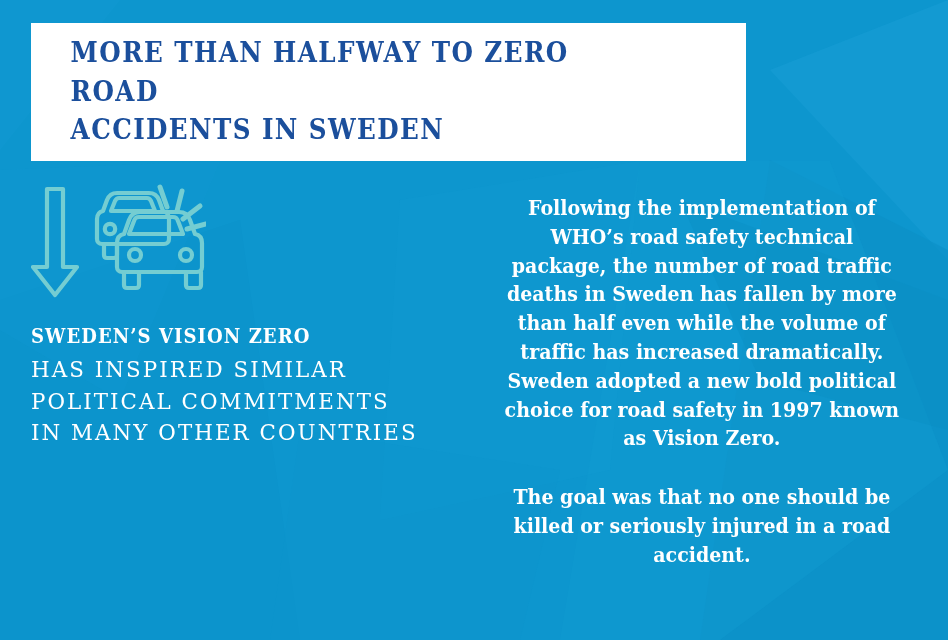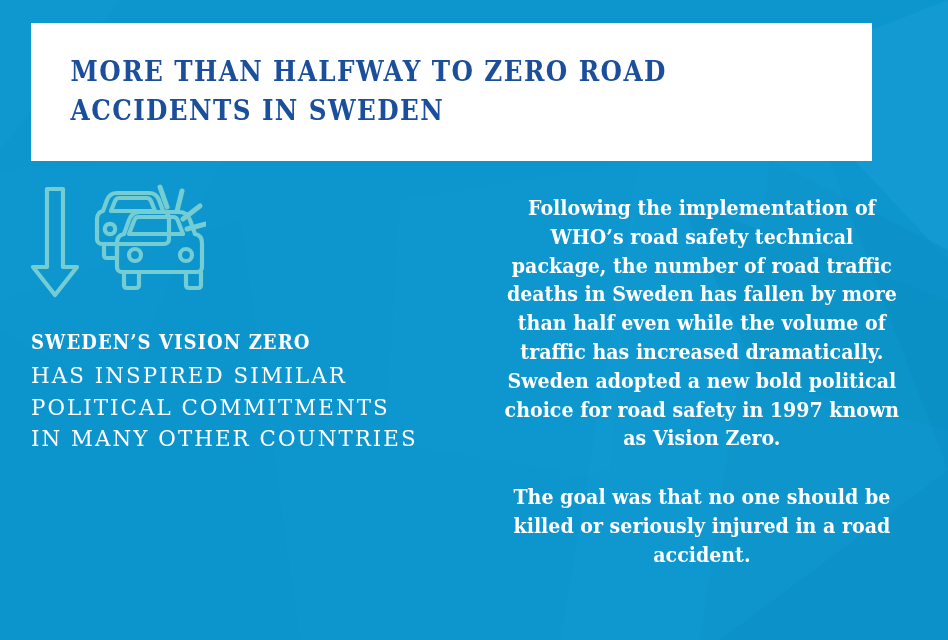--- a/index.html
+++ b/index.html
@@ -21,21 +21,21 @@
     position:absolute; inset:0;
     width:948px; height:640px;
     display:block;
     z-index:0;
   }
 
   
   #title-panel {
     position:absolute;
     left:31px; top:23px;
-    width:841px; height:138px;
+    width:715px; height:138px;
     background:#ffffff;
     z-index:2;
     display:flex;
     align-items:center;
   }
   #page-title {
     font-family:"DejaVu Serif", serif;
     font-weight:700;
     font-size:28px;
     line-height:1.38;
@@ -59,21 +59,21 @@
 
   
   #left-col {
     position:absolute;
     left:31px; top:20px;
     width:440px;
   }
 
   #crash-icon { display:block; }
 
-  #left-text { margin-top:28px; }
+  #left-text { margin-top:22px; }
 
   #vision-zero-heading {
     font-family:"DejaVu Serif", serif;
     font-weight:700;
     font-size:21px;
     letter-spacing:1.2px;
     color:#ffffff;
     text-transform:uppercase;
     transform:scaleX(0.86);
     transform-origin:left center;

